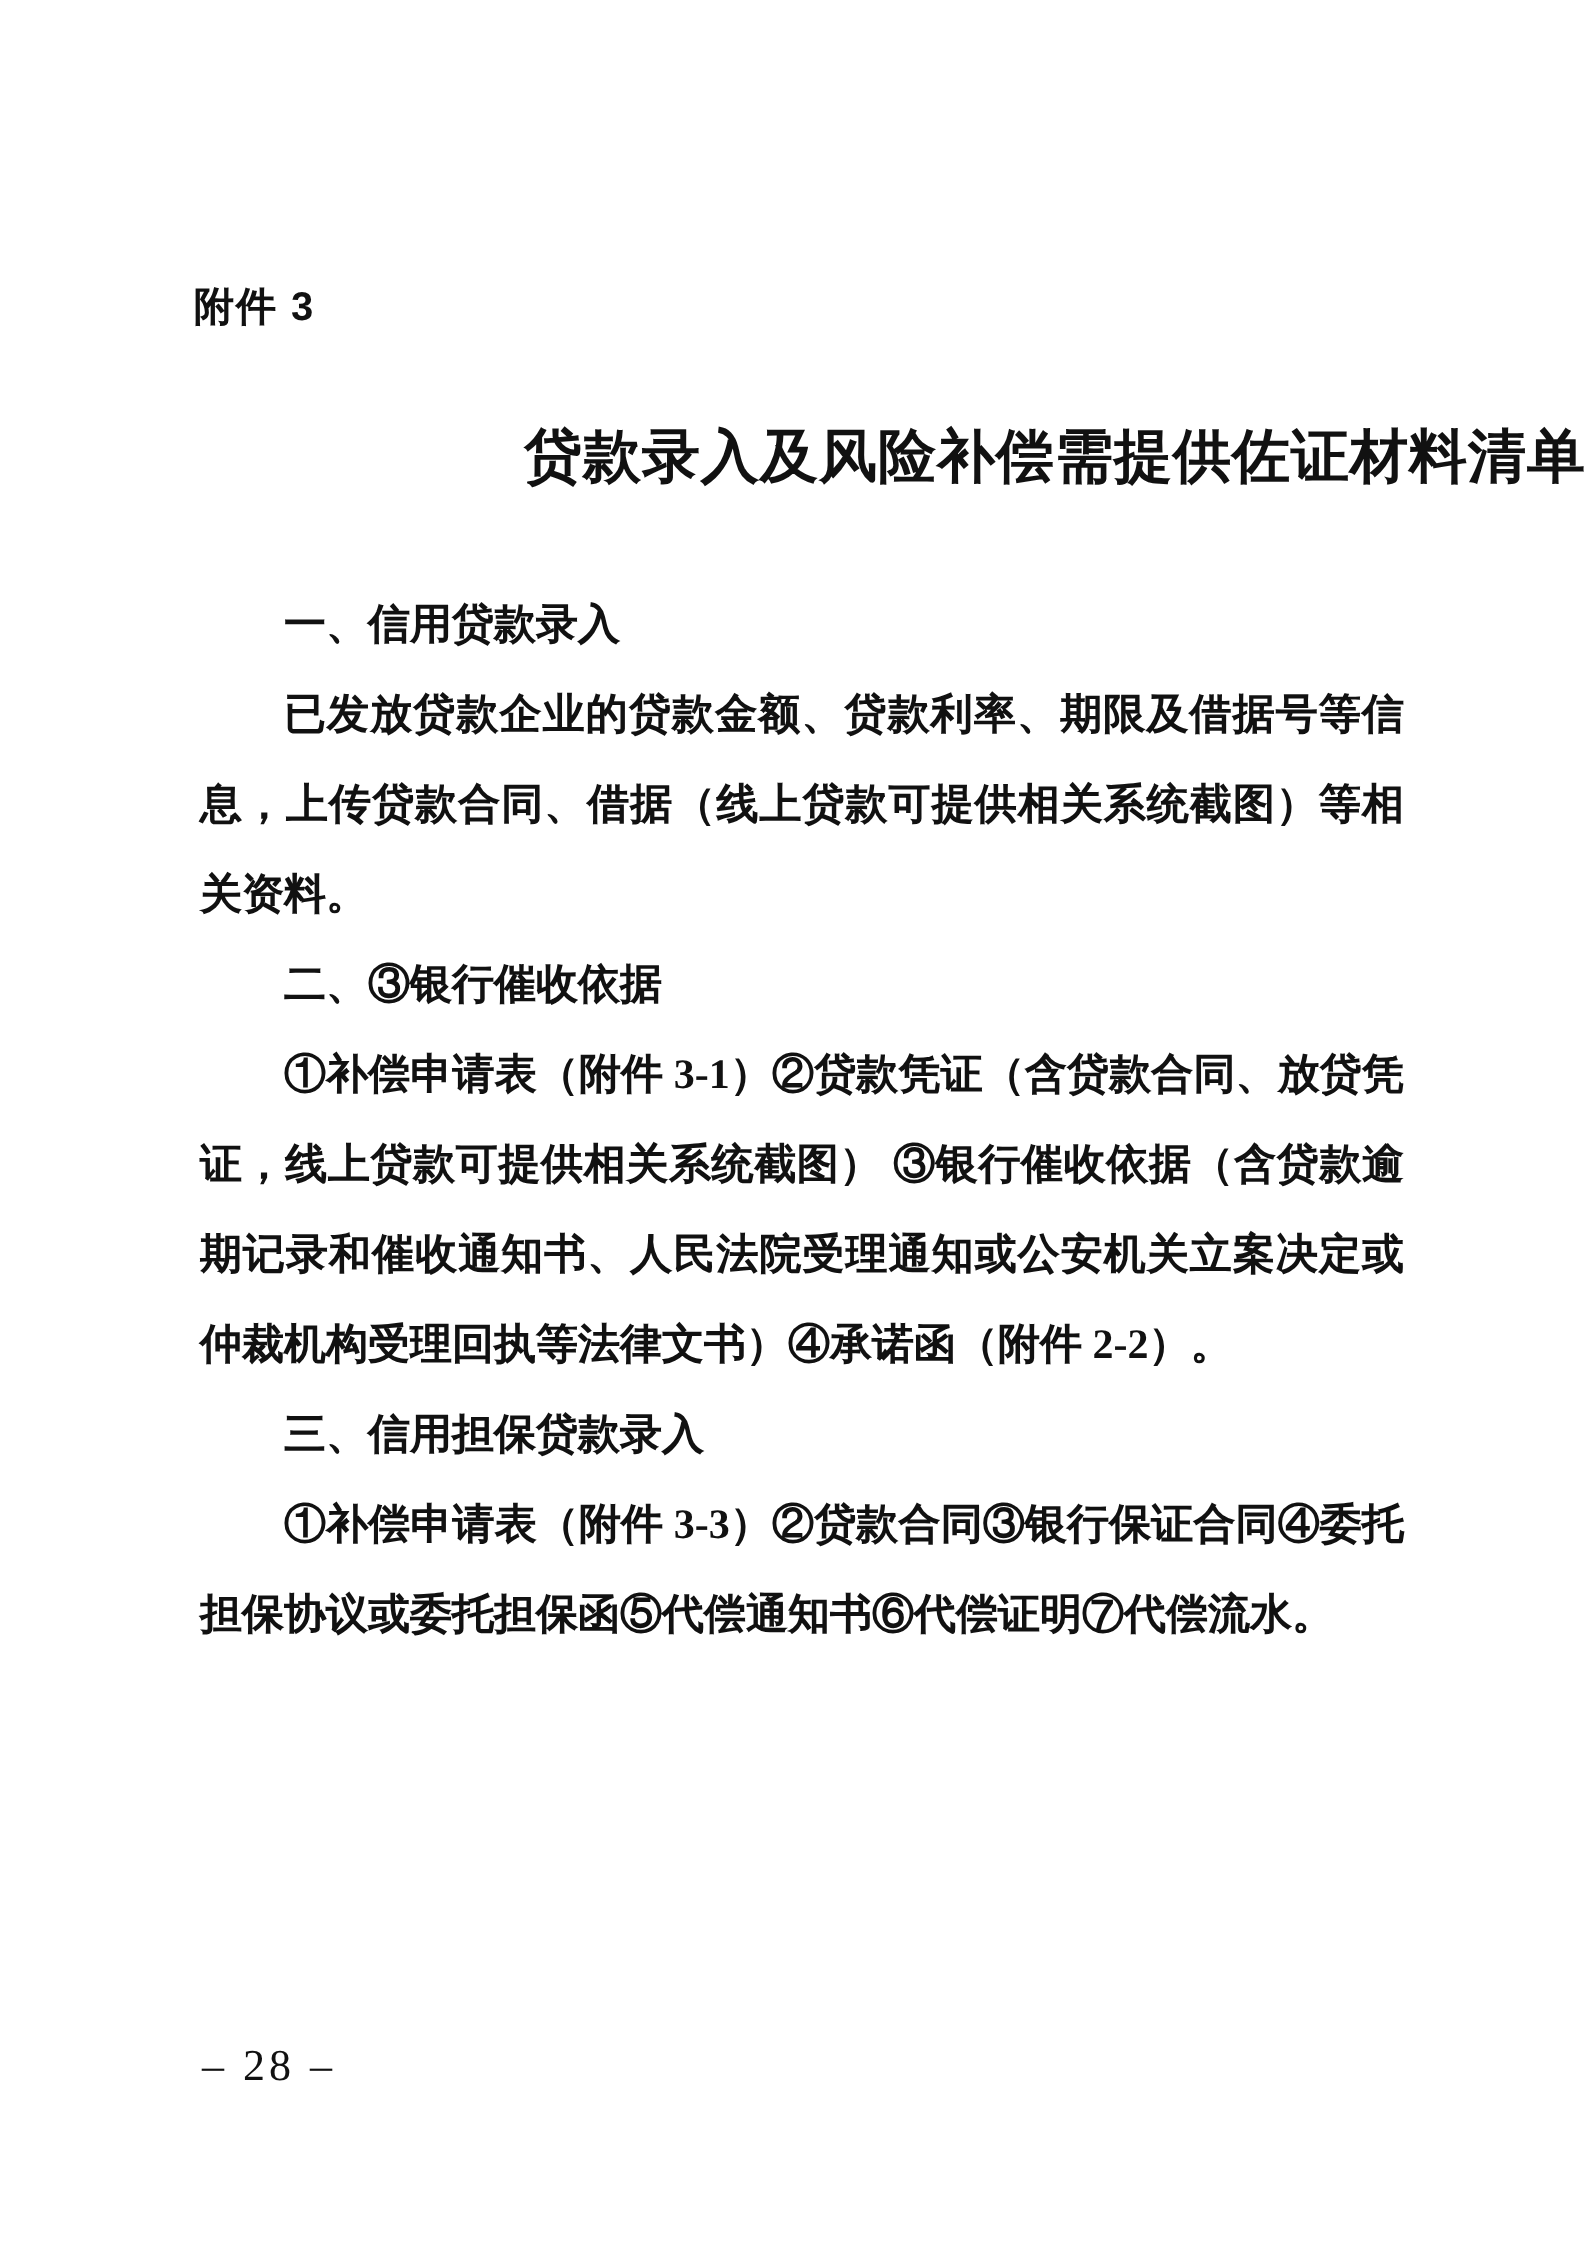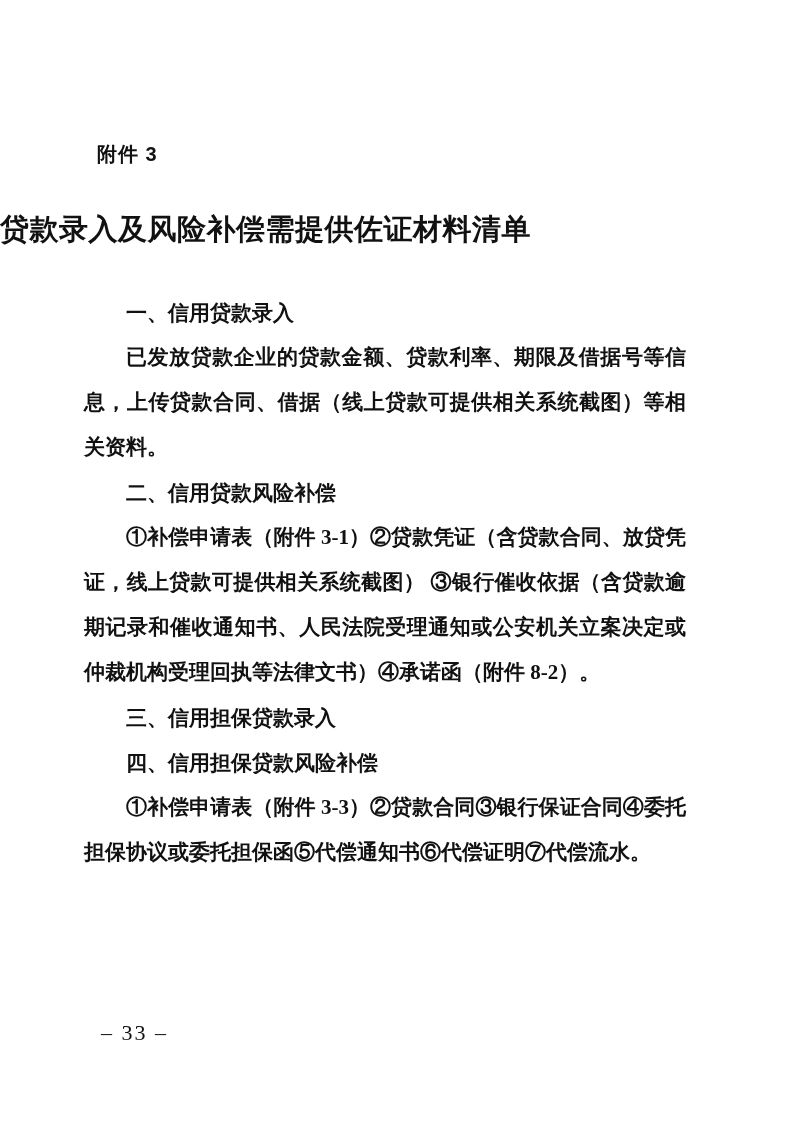--- a/index.html
+++ b/index.html
@@ -30,31 +30,31 @@
     line-height: 28px;
     letter-spacing: 1px;
     white-space: nowrap;
   }
   .doc-title {
     position: absolute;
     top: 207px;
     left: 0;
     width: 100%;
     margin: 0;
-    text-align: left;
+    text-align: right;
     font-family: "Liberation Serif", serif;
     font-weight: bold;
     font-size: 29px;
     line-height: 45px;
     letter-spacing: 0.5px;
   }
   .content {
     position: absolute;
     top: 290px;
-    left: 84px;
+    left: 100px;
     width: 602px;
   }
   .section-heading {
     margin: 0;
     font-family: "Liberation Sans", sans-serif;
     font-weight: bold;
     font-size: 21px;
     line-height: 45px;
     text-indent: 2em;
   }
@@ -86,25 +86,24 @@
 
   <div class="attachment-label">附件 3</div>
 
   <h1 class="doc-title">贷款录入及风险补偿需提供佐证材料清单</h1>
 
   <div class="content">
 
     <h2 class="section-heading">一、信用贷款录入</h2>
     <p class="section-body">已发放贷款企业的贷款金额、贷款利率、期限及借据号等信息，上传贷款合同、借据（线上贷款可提供相关系统截图）等相关资料。</p>
 
-    <h2 class="section-heading">二、信用贷款风险补偿</h2>
-    <p class="section-body">①补偿申请表（附件 3-1）②贷款凭证（含贷款合同、放贷凭证，线上贷款可提供相关系统截图） ③银行催收依据（含贷款逾期记录和催收通知书、人民法院受理通知或公安机关立案决定或仲裁机构受理回执等法律文书）④承诺函（附件 8-2）。</p>
+    <h2 class="section-heading">二、③银行催收依据</h2>
+    <p class="section-body">①补偿申请表（附件 3-1）②贷款凭证（含贷款合同、放贷凭证，线上贷款可提供相关系统截图） ③银行催收依据（含贷款逾期记录和催收通知书、人民法院受理通知或公安机关立案决定或仲裁机构受理回执等法律文书）④承诺函（附件 2-2）。</p>
 
     <h2 class="section-heading">三、信用担保贷款录入</h2>
 
-    <h2 class="section-heading">四、信用担保贷款风险补偿</h2>
     <p class="section-body">①补偿申请表（附件 3-3）②贷款合同③银行保证合同④委托担保协议或委托担保函⑤代偿通知书⑥代偿证明⑦代偿流水。</p>
 
   </div>
 
-  <div class="page-number">– 33 –</div>
+  <div class="page-number">– 28 –</div>
 
 </div>
 
 </body></html>

